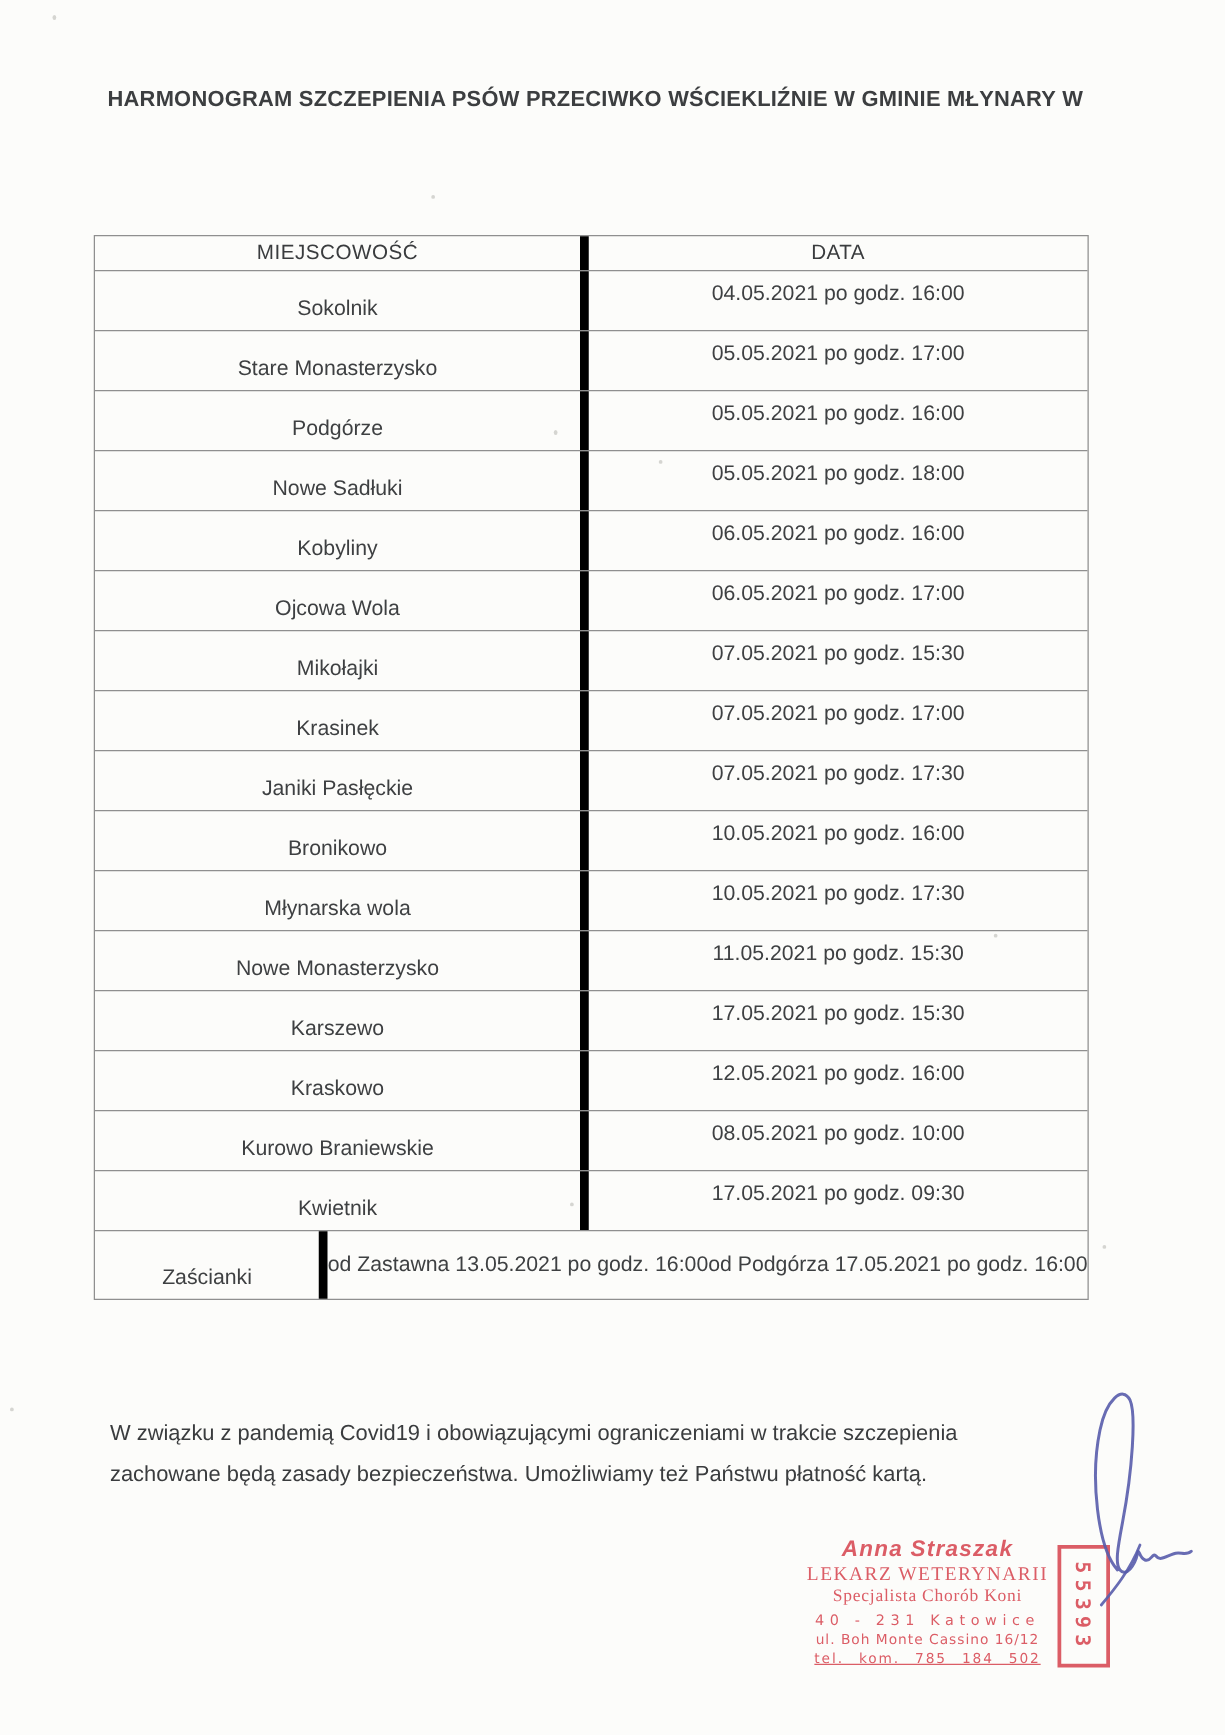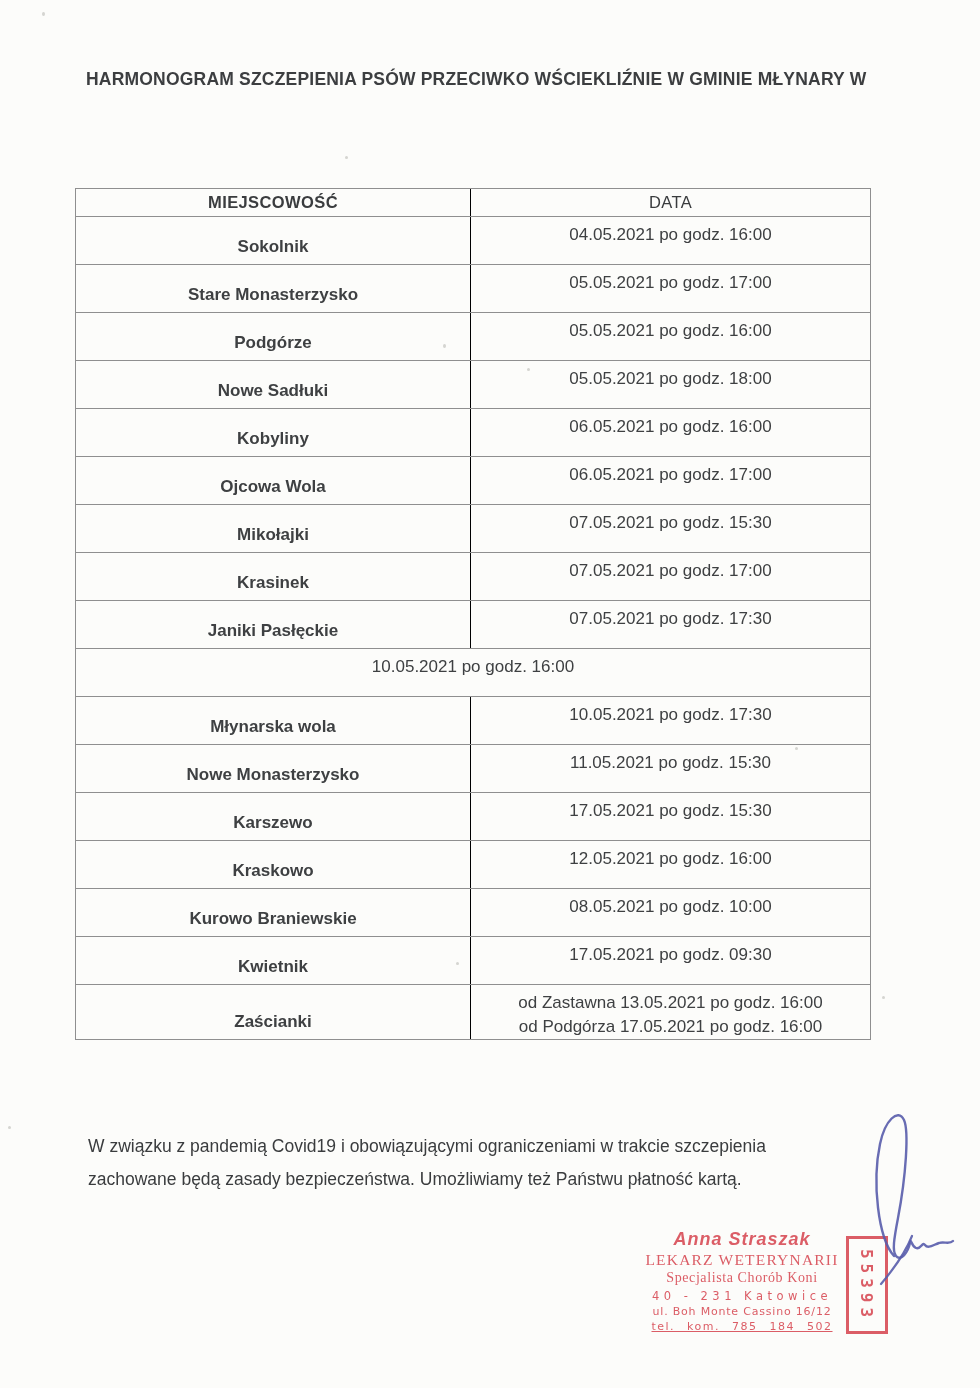--- a/index.html
+++ b/index.html
@@ -26,36 +26,35 @@
   .vacc-table {
     position:absolute; left:75px; top:188px; width:796px;
     border:1px solid #8f8f8f;
     background:transparent;
   }
   .t-row { display:flex; height:48px; border-top:1px solid #8f8f8f; }
   .t-row.header { height:27px; border-top:none; }
   .t-row.last { height:55px; }
   .t-cell { font-size:17px; color:#3e4042; }
   .t-cell.place {
-    width:395px; border-right:1px solid #000000;
+    width:395px; border-right:7px solid #000000;
     display:flex; align-items:flex-end; justify-content:center;
     padding-bottom:7px;
-    font-weight:bold;
   }
   .t-cell.date {
     flex:1;
     display:flex; align-items:center; justify-content:center;
     padding-bottom:12px;
   }
   .t-row.header .t-cell {
     align-items:center; padding-bottom:0;
     font-size:16.5px; letter-spacing:0.4px; color:#3a3c3e;
   }
   .t-cell.date.two-line {
-    flex-direction:column; justify-content:flex-end;
+    flex-direction:row; justify-content:center;
     padding-bottom:0; line-height:24px;
   }
   .t-cell.date.two-line div { white-space:nowrap; }
 
   
   .covid-note {
     position:absolute; left:88px; top:1130px;
     font-size:17.5px; font-weight:normal; color:#3a3c3e;
     line-height:33px;
   }
@@ -161,20 +160,21 @@
     </div>
     <div class="t-row">
       <div class="t-cell place">Krasinek</div>
       <div class="t-cell date">07.05.2021 po godz. 17:00</div>
     </div>
     <div class="t-row">
       <div class="t-cell place">Janiki Pasłęckie</div>
       <div class="t-cell date">07.05.2021 po godz. 17:30</div>
     </div>
     <div class="t-row">
+      <div class="t-cell place">Bronikowo</div>
       <div class="t-cell date">10.05.2021 po godz. 16:00</div>
     </div>
     <div class="t-row">
       <div class="t-cell place">Młynarska wola</div>
       <div class="t-cell date">10.05.2021 po godz. 17:30</div>
     </div>
     <div class="t-row">
       <div class="t-cell place">Nowe Monasterzysko</div>
       <div class="t-cell date">11.05.2021 po godz. 15:30</div>
     </div>

